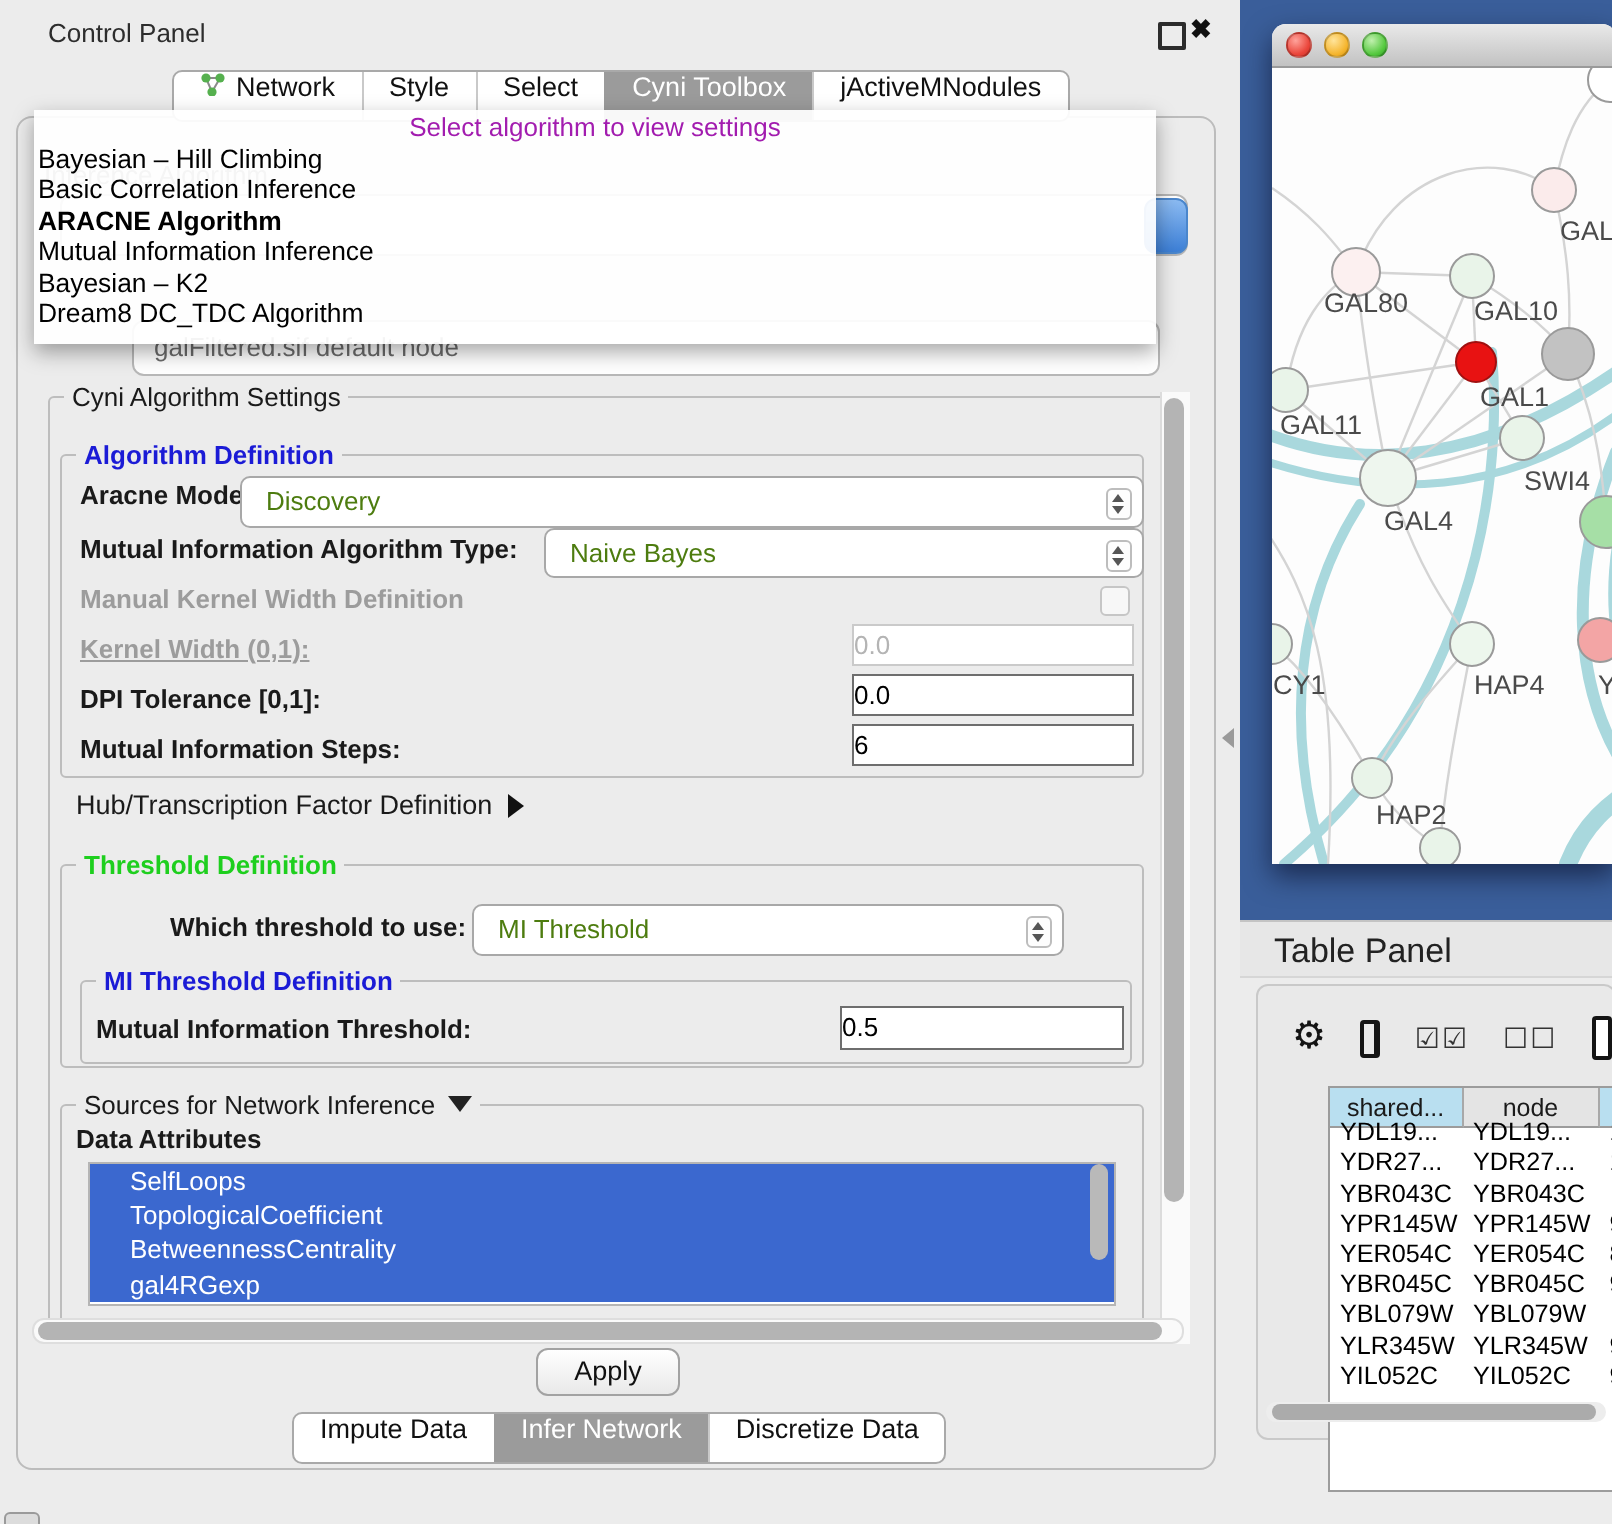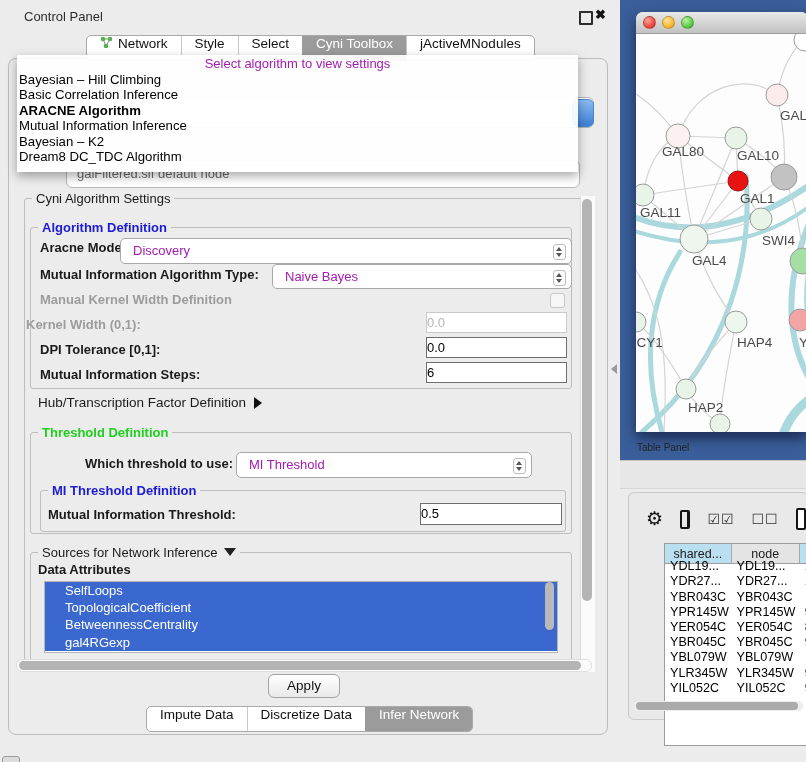--- a/index.html
+++ b/index.html
@@ -31,21 +31,21 @@
   #algo-popup .dd-head{height:17px;line-height:17px;text-align:center;color:#a21caf;font-size:13px;}
   .dd-item{height:15.4px;line-height:15.4px;padding-left:2px;font-size:13.2px;color:#000000;white-space:nowrap;}
   .dd-item.bold{font-weight:bold;}
   
   .groupbox{position:absolute;border:1px solid #bdbdbd;border-radius:3px;}
   .legend{position:absolute;top:-8px;left:7px;background:#ececec;padding:0 4px;font-size:13px;white-space:nowrap;}
   .legend.blue{color:#1b1bd6;font-weight:bold;}
   .legend.green{color:#1ecf1e;font-weight:bold;}
   .flabel{position:absolute;font-weight:bold;font-size:13px;white-space:nowrap;}
   .flabel.dis{color:#9c9c9c;}
-  .combo{position:absolute;background:#fff;border:1px solid #a8a8a8;border-radius:5px;font-size:13px;color:#a21caf;}
+  .combo{position:absolute;background:#fff;border:1px solid #a8a8a8;border-radius:5px;font-size:13px;color:#4d7c0f;}
   .combo .val{position:absolute;left:12px;top:4px;white-space:nowrap;}
   .spinner{position:absolute;right:5px;top:50%;margin-top:-7px;width:11px;height:14px;border:1px solid #bdbdbd;border-radius:3px;background:#fdfdfd;}
   .spinner i{position:absolute;left:2px;width:0;height:0;border-left:3.5px solid transparent;border-right:3.5px solid transparent;}
   .spinner i.up{top:2px;border-bottom:4px solid #555;}
   .spinner i.dn{bottom:2px;border-top:4px solid #555;}
   .tinput{position:absolute;background:#fff;font-size:13px;padding-right:6px;box-sizing:border-box;line-height:19px;}
   .tinput.en{border:1px solid #6e6e6e;color:#000;}
   .tinput.dis{border:1px solid #cacaca;color:#b4b4b4;}
   #kernel-check{left:550px;top:293px;width:13px;height:13px;border:1px solid #c6c6c6;border-radius:3px;background:#f7f7f7;}
   .arrow-right{display:inline-block;width:0;height:0;border-top:6px solid transparent;border-bottom:6px solid transparent;border-left:8px solid #111;margin-left:8px;vertical-align:-2px;}
@@ -70,21 +70,21 @@
               box-shadow:0 6px 14px rgba(0,0,20,0.55);background:#fff;}
   #net-titlebar{left:0;top:0;width:100%;height:22px;border-radius:7px 7px 0 0;
                 background:linear-gradient(#e9e9e9,#c2c2c2);border-bottom:1px solid #9a9a9a;box-sizing:border-box;}
   .tl{position:absolute;top:4px;width:13px;height:13px;border-radius:50%;border:1px solid rgba(0,0,0,0.2);box-sizing:border-box;}
   #tl-red{left:7px;background:radial-gradient(circle at 35% 30%,#ffa39b,#ea453a 65%,#c33126);}
   #tl-yellow{left:26px;background:radial-gradient(circle at 35% 30%,#ffe49a,#f5b52e 65%,#d3930f);}
   #tl-green{left:45px;background:radial-gradient(circle at 35% 30%,#c0f0ae,#55c93f 65%,#2f9e25);}
   #net-canvas{left:0;top:22px;width:172px;height:398px;background:#fdfdfd;overflow:hidden;}
   
   #tp-bar{left:620px;top:460px;width:186px;height:29px;background:#e7e7e7;border-top:1px solid #c4c4c4;border-bottom:1px solid #d6d6d6;box-sizing:border-box;}
-  #tp-title{left:637px;top:442px;font-size:10px;color:#222;}
+  #tp-title{left:637px;top:466px;font-size:17px;color:#222;}
   #tp-box{left:628px;top:492px;width:178px;height:226px;background:#e9e9e9;border:1px solid #c9c9c9;border-radius:6px;}
   #tp-toolbar{left:646px;top:503px;width:160px;height:32px;display:flex;align-items:center;gap:17px;}
   #gear-ico{font-size:19px;color:#141414;line-height:30px;}
   #cols-ico{width:14px;height:15px;border:2px solid #141414;border-radius:2px;position:relative;}
   #cols-ico::after{content:"";position:absolute;left:5px;top:0;width:2px;height:100%;background:#141414;}
   .chk-pair{font-size:14px;color:#333;letter-spacing:1px;}
   #doc-ico{width:14px;height:18px;border:2px solid #141414;border-radius:2px;background:#fff;}
   #tbl-wrap{left:632px;top:543px;width:172px;height:203px;border:1px solid #9c9c9c;background:#fff;overflow:hidden;box-sizing:border-box;margin-left:32px;}
   .tr{display:flex;height:15.2px;line-height:15.2px;}
   .th{height:20px;line-height:20px;font-size:12.5px;text-align:center;border-right:1px solid #a8a8a8;border-bottom:1px solid #9c9c9c;box-sizing:border-box;overflow:hidden;white-space:nowrap;}
@@ -169,21 +169,21 @@
 <div class="abs flabel" style="left:40px;top:267px;">Mutual Information Algorithm Type:</div>
 <div class="combo" style="left:272px;top:264px;width:298px;height:23px;">
   <span class="val">Naive Bayes</span>
   <span class="spinner">
       <i class="up"></i>
       <i class="dn"></i>
     </span>
 </div>
 <div class="abs flabel dis" style="left:40px;top:292px;">Manual Kernel Width Definition</div>
 <div class="abs" id="kernel-check"></div>
-<div class="abs flabel dis" style="left:26px;top:317px;">Kernel Width (0,1):</div>
+<div class="abs flabel dis" style="left:40px;top:317px;text-decoration:underline;">Kernel Width (0,1):</div>
 <div class="tinput dis" style="left:426px;top:312px;width:141px;height:21px;">0.0</div>
 <div class="abs flabel" style="left:40px;top:342px;">DPI Tolerance [0,1]:</div>
 <div class="tinput en" style="left:426px;top:337px;width:141px;height:21px;">0.0</div>
 <div class="abs flabel" style="left:40px;top:367px;">Mutual Information Steps:</div>
 <div class="tinput en" style="left:426px;top:362px;width:141px;height:21px;">6</div>
 
 <div class="abs" style="left:38px;top:395px;font-size:13.5px;">
   <span>Hub/Transcription Factor Definition</span><span class="arrow-right"></span>
 </div>
 
@@ -220,25 +220,25 @@
 <div class="abs" id="v-scroll-thumb"></div>
 <div class="abs" id="h-scroll-track"></div>
 <div class="abs" id="h-scroll-thumb"></div>
 
 <div class="abs" id="apply-btn">Apply</div>
 
 <div class="abs tabbar" id="bottom-tabs">
     <div class="tab">
       <span>Impute Data</span>
     </div>
-    <div class="tab">
-      <span>Discretize Data</span>
-    </div>
     <div class="tab selected">
       <span>Infer Network</span>
+    </div>
+    <div class="tab">
+      <span>Discretize Data</span>
     </div>
   </div>
 <div class="abs" id="divider-handle"></div>
 <div class="abs" id="bl-button"></div>
 
 <div class="abs" id="net-bg"></div>
 <div class="abs" id="net-window">
   <div class="abs" id="net-titlebar">
     <span class="tl" id="tl-red"></span>
     <span class="tl" id="tl-yellow"></span>

